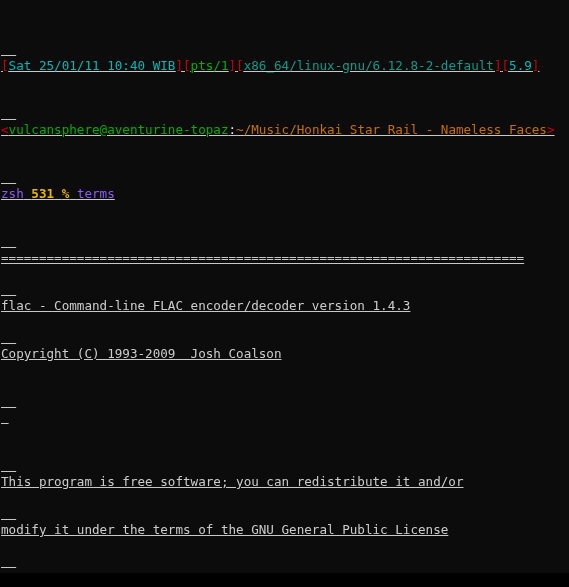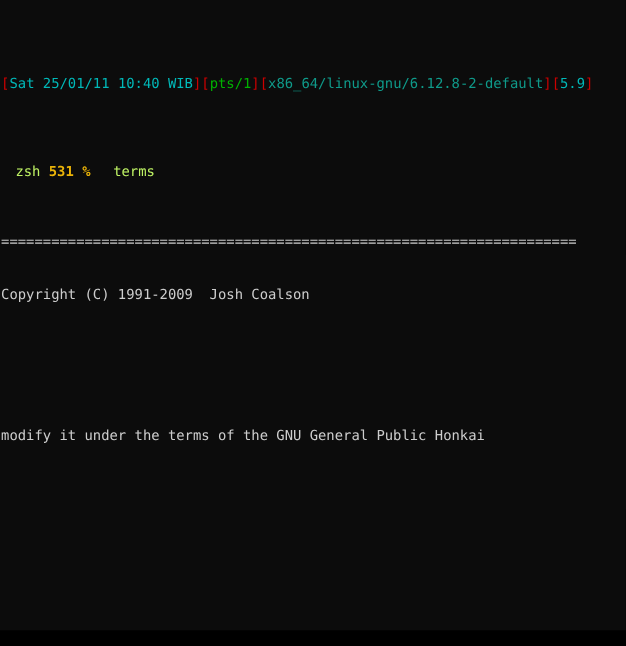--- a/index.html
+++ b/index.html
@@ -14,58 +14,62 @@
   }
   #terminal {
     width: 569px;
     height: 573px;
     background: #0c0c0c;
     font-family: "DejaVu Sans Mono", "Liberation Mono", monospace;
     font-size: 12.6px;
     line-height: 16px;
     letter-spacing: 0px;
     color: #c8c8c8;
-    padding: 20px 0 0 1px;
+    padding: 10px 0 0 1px;
     box-sizing: border-box;
     white-space: pre;
     overflow: hidden;
+    text-decoration: underline;
   }
   .line {
     height: 16px;
     white-space: pre;
     display: block;
   }
   .blank { height: 16px; display: block; }
   .red      { color: #cc0000; }
   .cyan     { color: #00b8b8; }
   .green    { color: #00b000; }
   .teal     { color: #0f9a8a; }
   .orange   { color: #c87000; }
   .white    { color: #e6e6e6; }
   .boldwhite{ color: #eab308; font-weight: bold; }
-  .grey     { color: #bef264; margin-left: 13px; }
+  .grey     { color: #8b5cf6; }
   .sep      { color: #c8c8c8; }
   .body     { color: #cdcdcd; }
 </style>
 </head>
 <body>
 
 <div id="terminal">
 
   <span class="line"><span class="red">[</span><span class="cyan">Sat 25/01/11 10:40 WIB</span><span class="red">]</span><span class="red">[</span><span class="green">pts/1</span><span class="red">]</span><span class="red">[</span><span class="teal">x86_64/linux-gnu/6.12.8-2-default</span><span class="red">]</span><span class="red">[</span><span class="cyan">5.9</span><span class="red">]</span></span>
 
+  <span class="line"><span class="red">&lt;</span><span class="green">vulcansphere@aventurine-topaz</span><span class="white">:</span><span class="orange">~/Music/Honkai Star Rail - Nameless Faces</span><span class="red">&gt;</span></span>
 
   <span class="line"><span class="grey">zsh</span><span> </span><span class="boldwhite">531</span><span> </span><span class="boldwhite">%</span><span> </span><span class="grey">terms</span></span>
 
   <span class="line sep">=====================================================================</span>
-  <span class="line body">Copyright (C) 1991-2009  Josh Coalson</span>
+  <span class="line body">flac - Command-line FLAC encoder/decoder version 1.4.3</span>
+  <span class="line body">Copyright (C) 1993-2009  Josh Coalson</span>
 
   <span class="blank"> </span>
 
-  <span class="line body">modify it under the terms of the GNU General Public Honkai</span>
+  <span class="line body">This program is free software; you can redistribute it and/or</span>
+  <span class="line body">modify it under the terms of the GNU General Public License</span>
   
   
 
   
 
   
   
   
   
 

